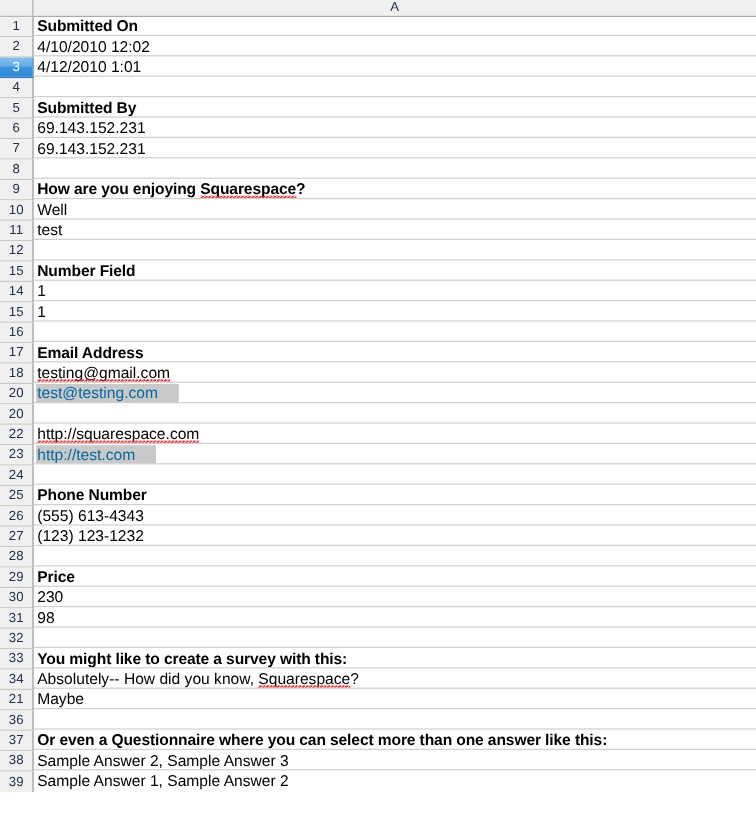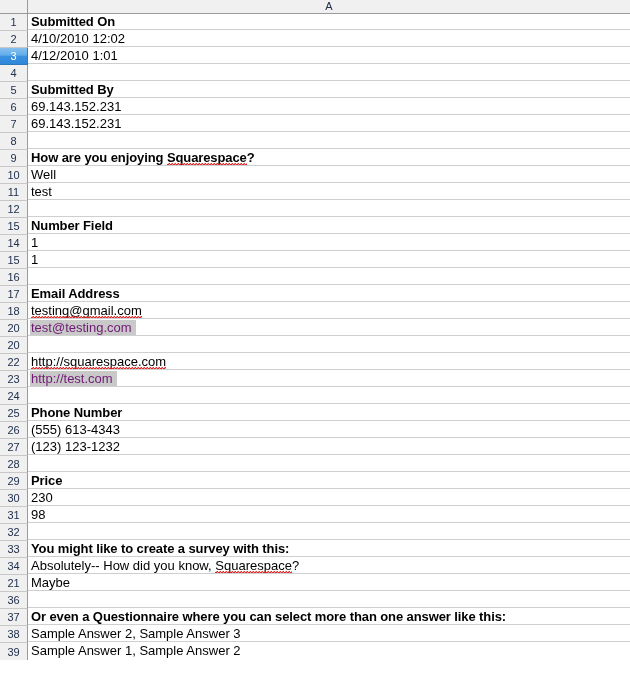--- a/index.html
+++ b/index.html
@@ -115,23 +115,23 @@
 
   
   .cell.hdr .txt {
     font-weight: bold;
     font-size: 13px;
     letter-spacing: -0.1px;
   }
 
   
   .cell.link .txt {
-    color: #701a75;
+    color: #0369a1;
     background: #c9c9c9;
-    padding: 1px 4px 0 1px;
+    padding: 1px 17px 0 1px;
     margin-left: -1px;
   }
 
   
   .sp {
     position: relative;
     display: inline-block;
   }
   .sp::after {
     content: "";

